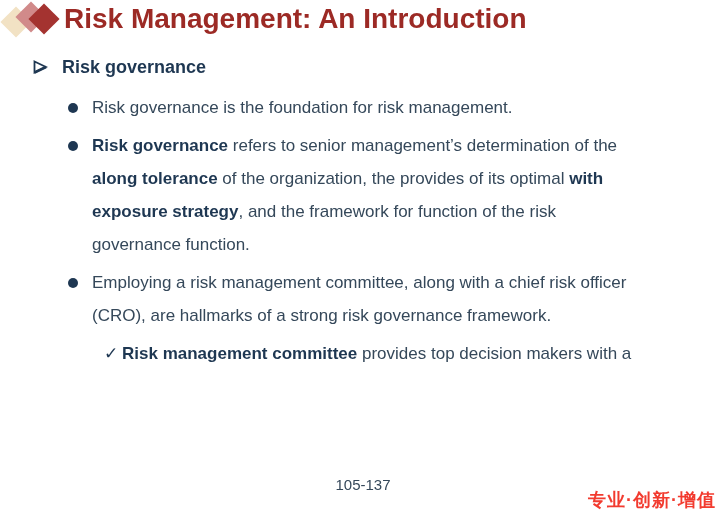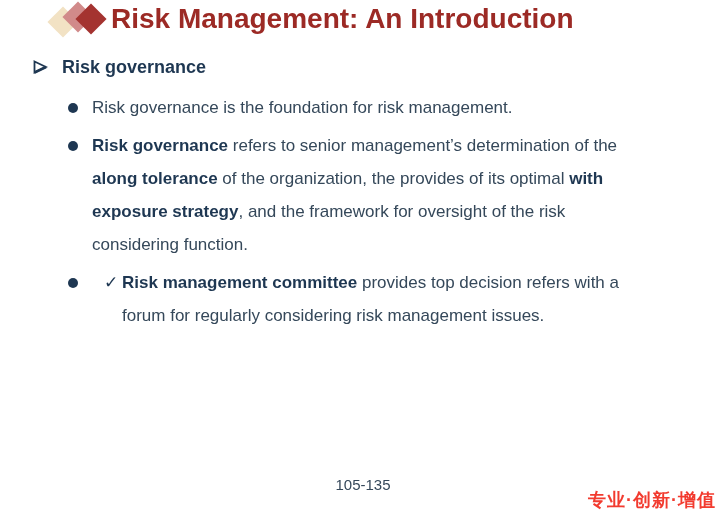--- a/index.html
+++ b/index.html
@@ -14,21 +14,20 @@
     height: 513px;
     background: #ffffff;
     overflow: hidden;
   }
 
   
   .header {
     position: absolute;
     top: 0; left: 0; right: 0;
     height: 48px;
-    margin-left: 47px;
   }
   .diamonds {
     position: absolute;
     top: 0; left: 0;
     width: 60px; height: 46px;
   }
   .diamond {
     position: absolute;
     width: 22px; height: 22px;
     transform: rotate(45deg);
@@ -153,37 +152,40 @@
       <li>
         <span class="dot"></span>
         <span>Risk governance is the foundation for risk management.</span>
       </li>
 
       <li>
         <span class="dot"></span>
         <span>
           <span class="seg-b">Risk governance</span><span> refers to senior management’s determination of the</span><br>
           <span class="seg-b">along tolerance</span><span> of the organization, the provides of its optimal </span><span class="seg-b">with</span><br>
-          <span class="seg-b">exposure strategy</span><span>, and the framework for oversight of the risk</span><br>
-          <span>considering function.</span>
+          <span class="seg-b">exposure strategy</span><span>, and the framework for function of the risk</span><br>
+          <span>governance function.</span>
         </span>
       </li>
 
       <li>
         <span class="dot"></span>
+        <span>
+          <span>Employing a risk management committee, along with a chief risk officer</span><br>
+          <span>(CRO), are hallmarks of a strong risk governance framework.</span>
+        </span>
       </li>
 
     </ul>
 
     <div class="check-row">
       <span class="check-icon">✓</span>
       <span>
-        <span class="seg-b">Risk management committee</span><span> provides top decision refers with a</span><br>
-        <span>forum for regularly considering risk management issues.</span>
+        <span class="seg-b">Risk management committee</span><span> provides top decision makers with a</span><br>
       </span>
     </div>
 
   </div>
 
-  <div class="page-number">105-135</div>
+  <div class="page-number">105-137</div>
   <div class="slogan">专业·创新·增值</div>
 
 </div>
 
 </body></html>

